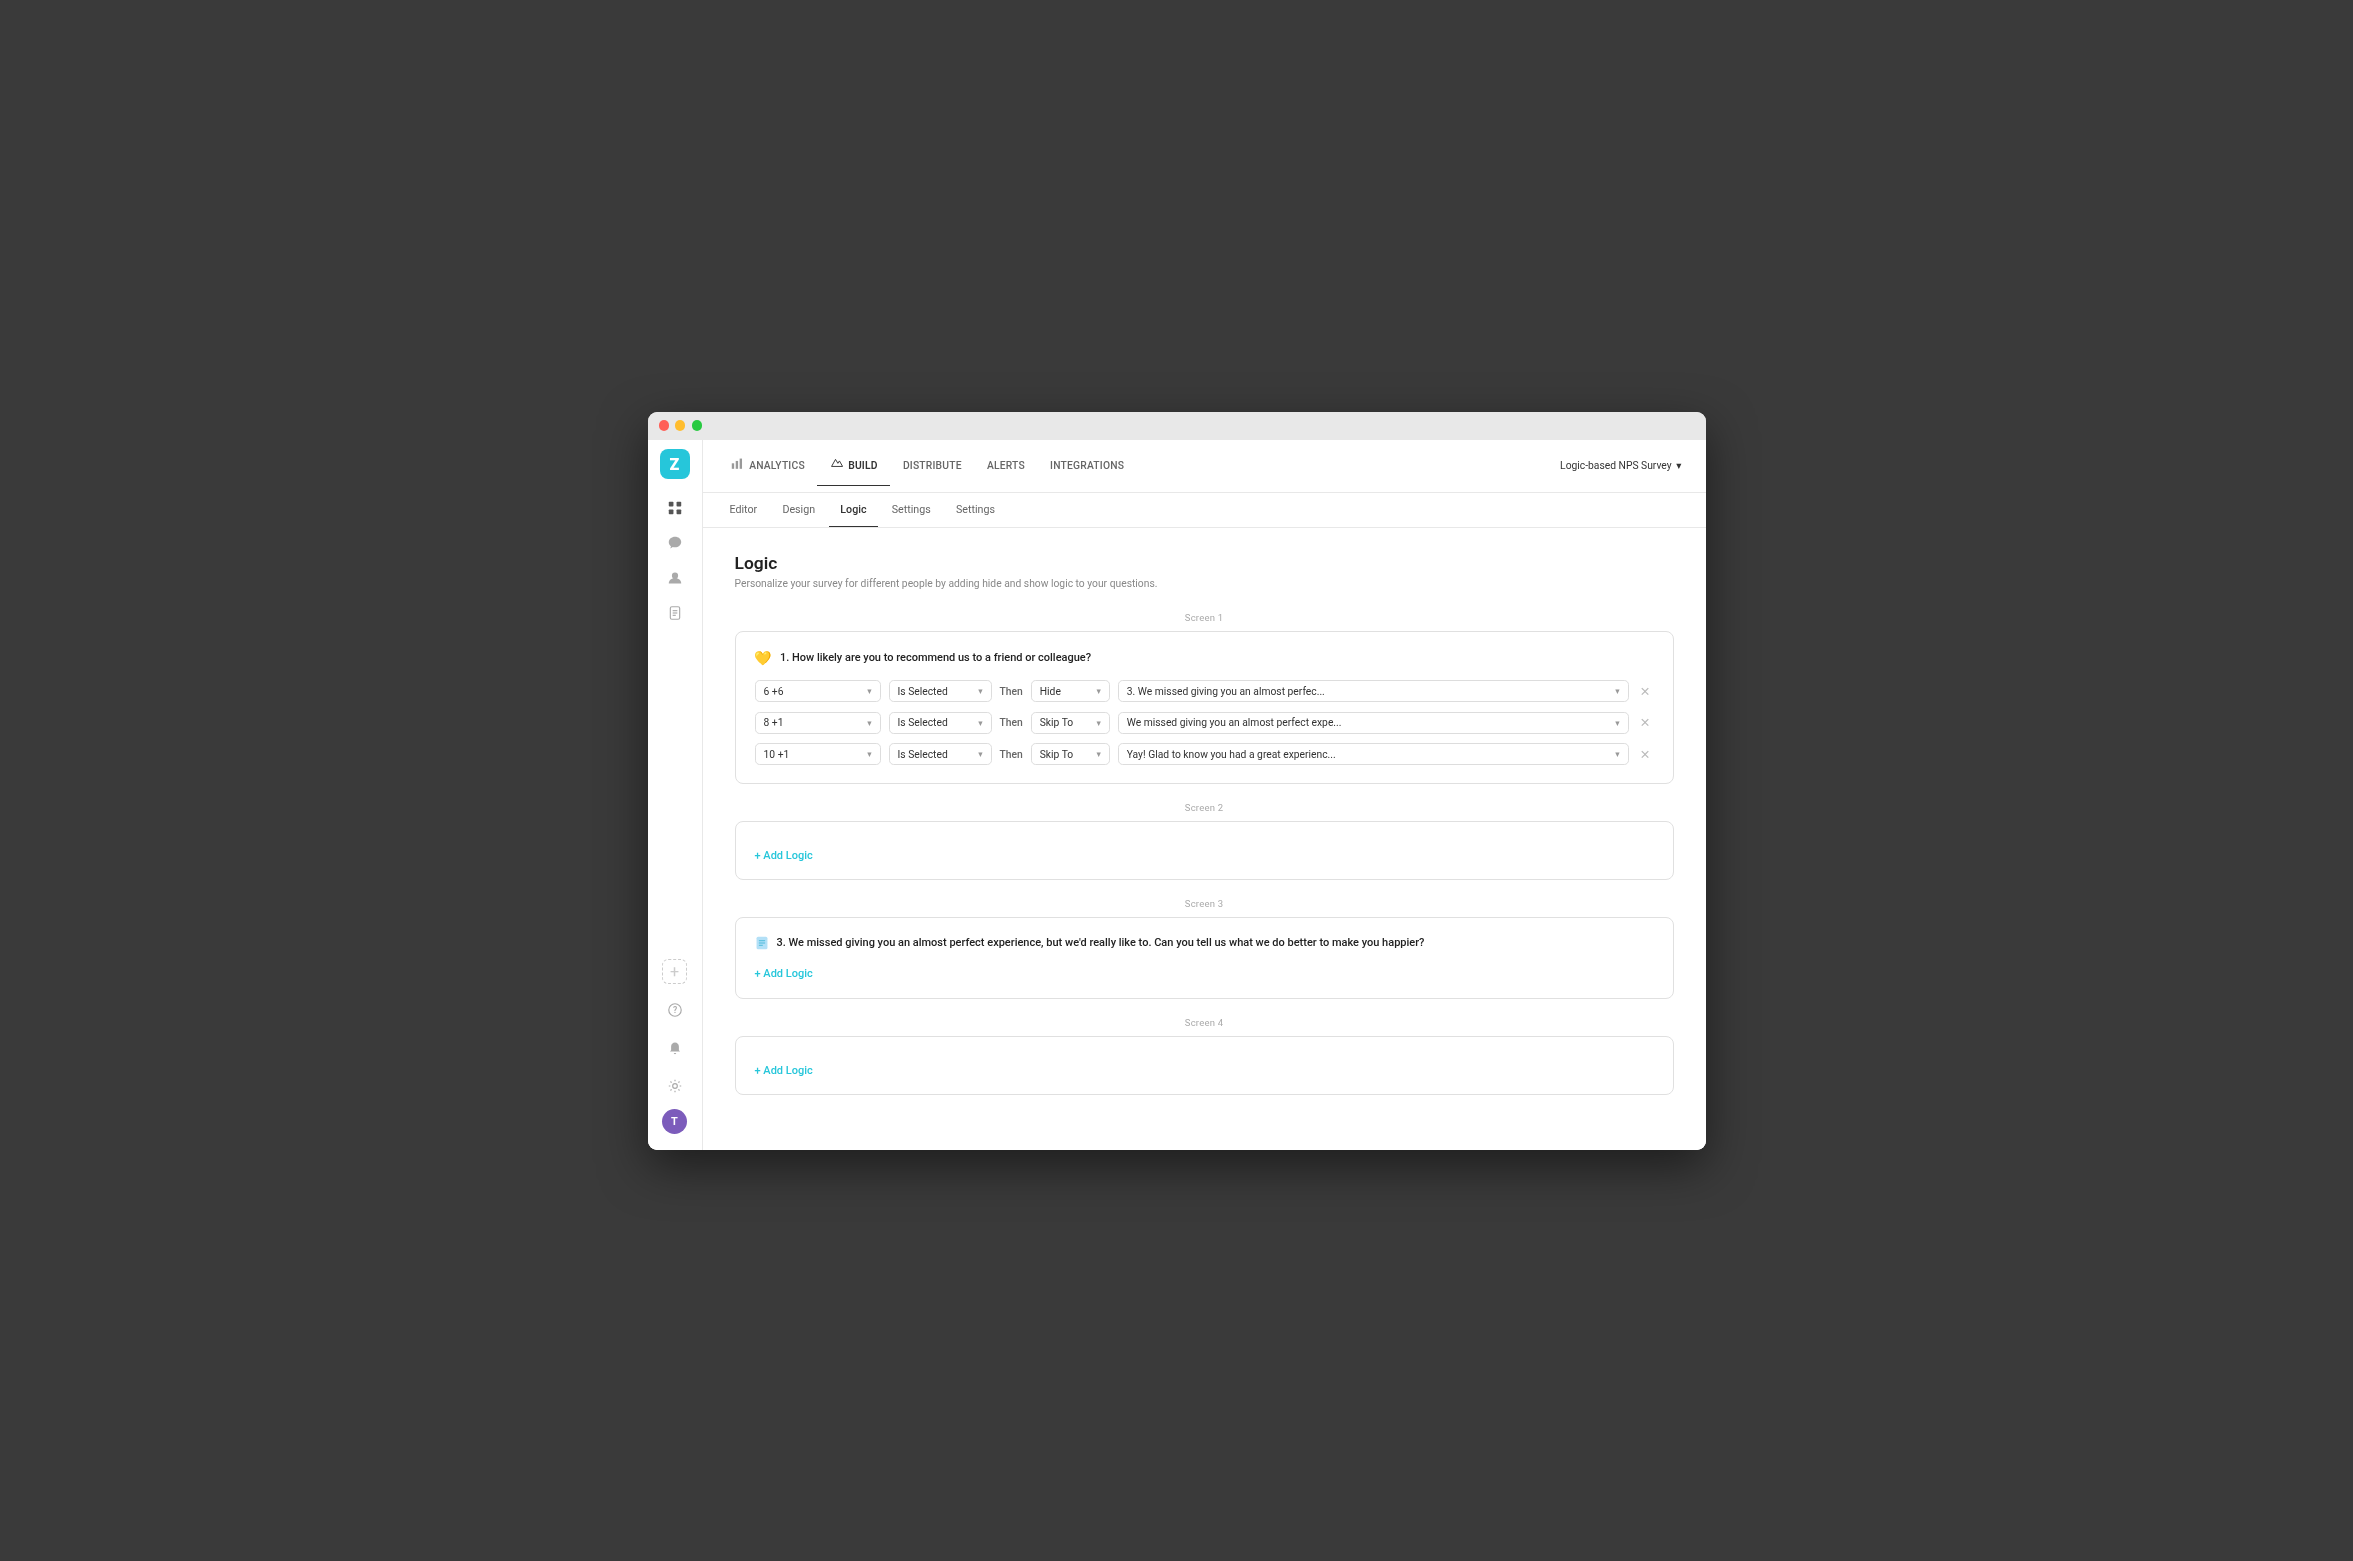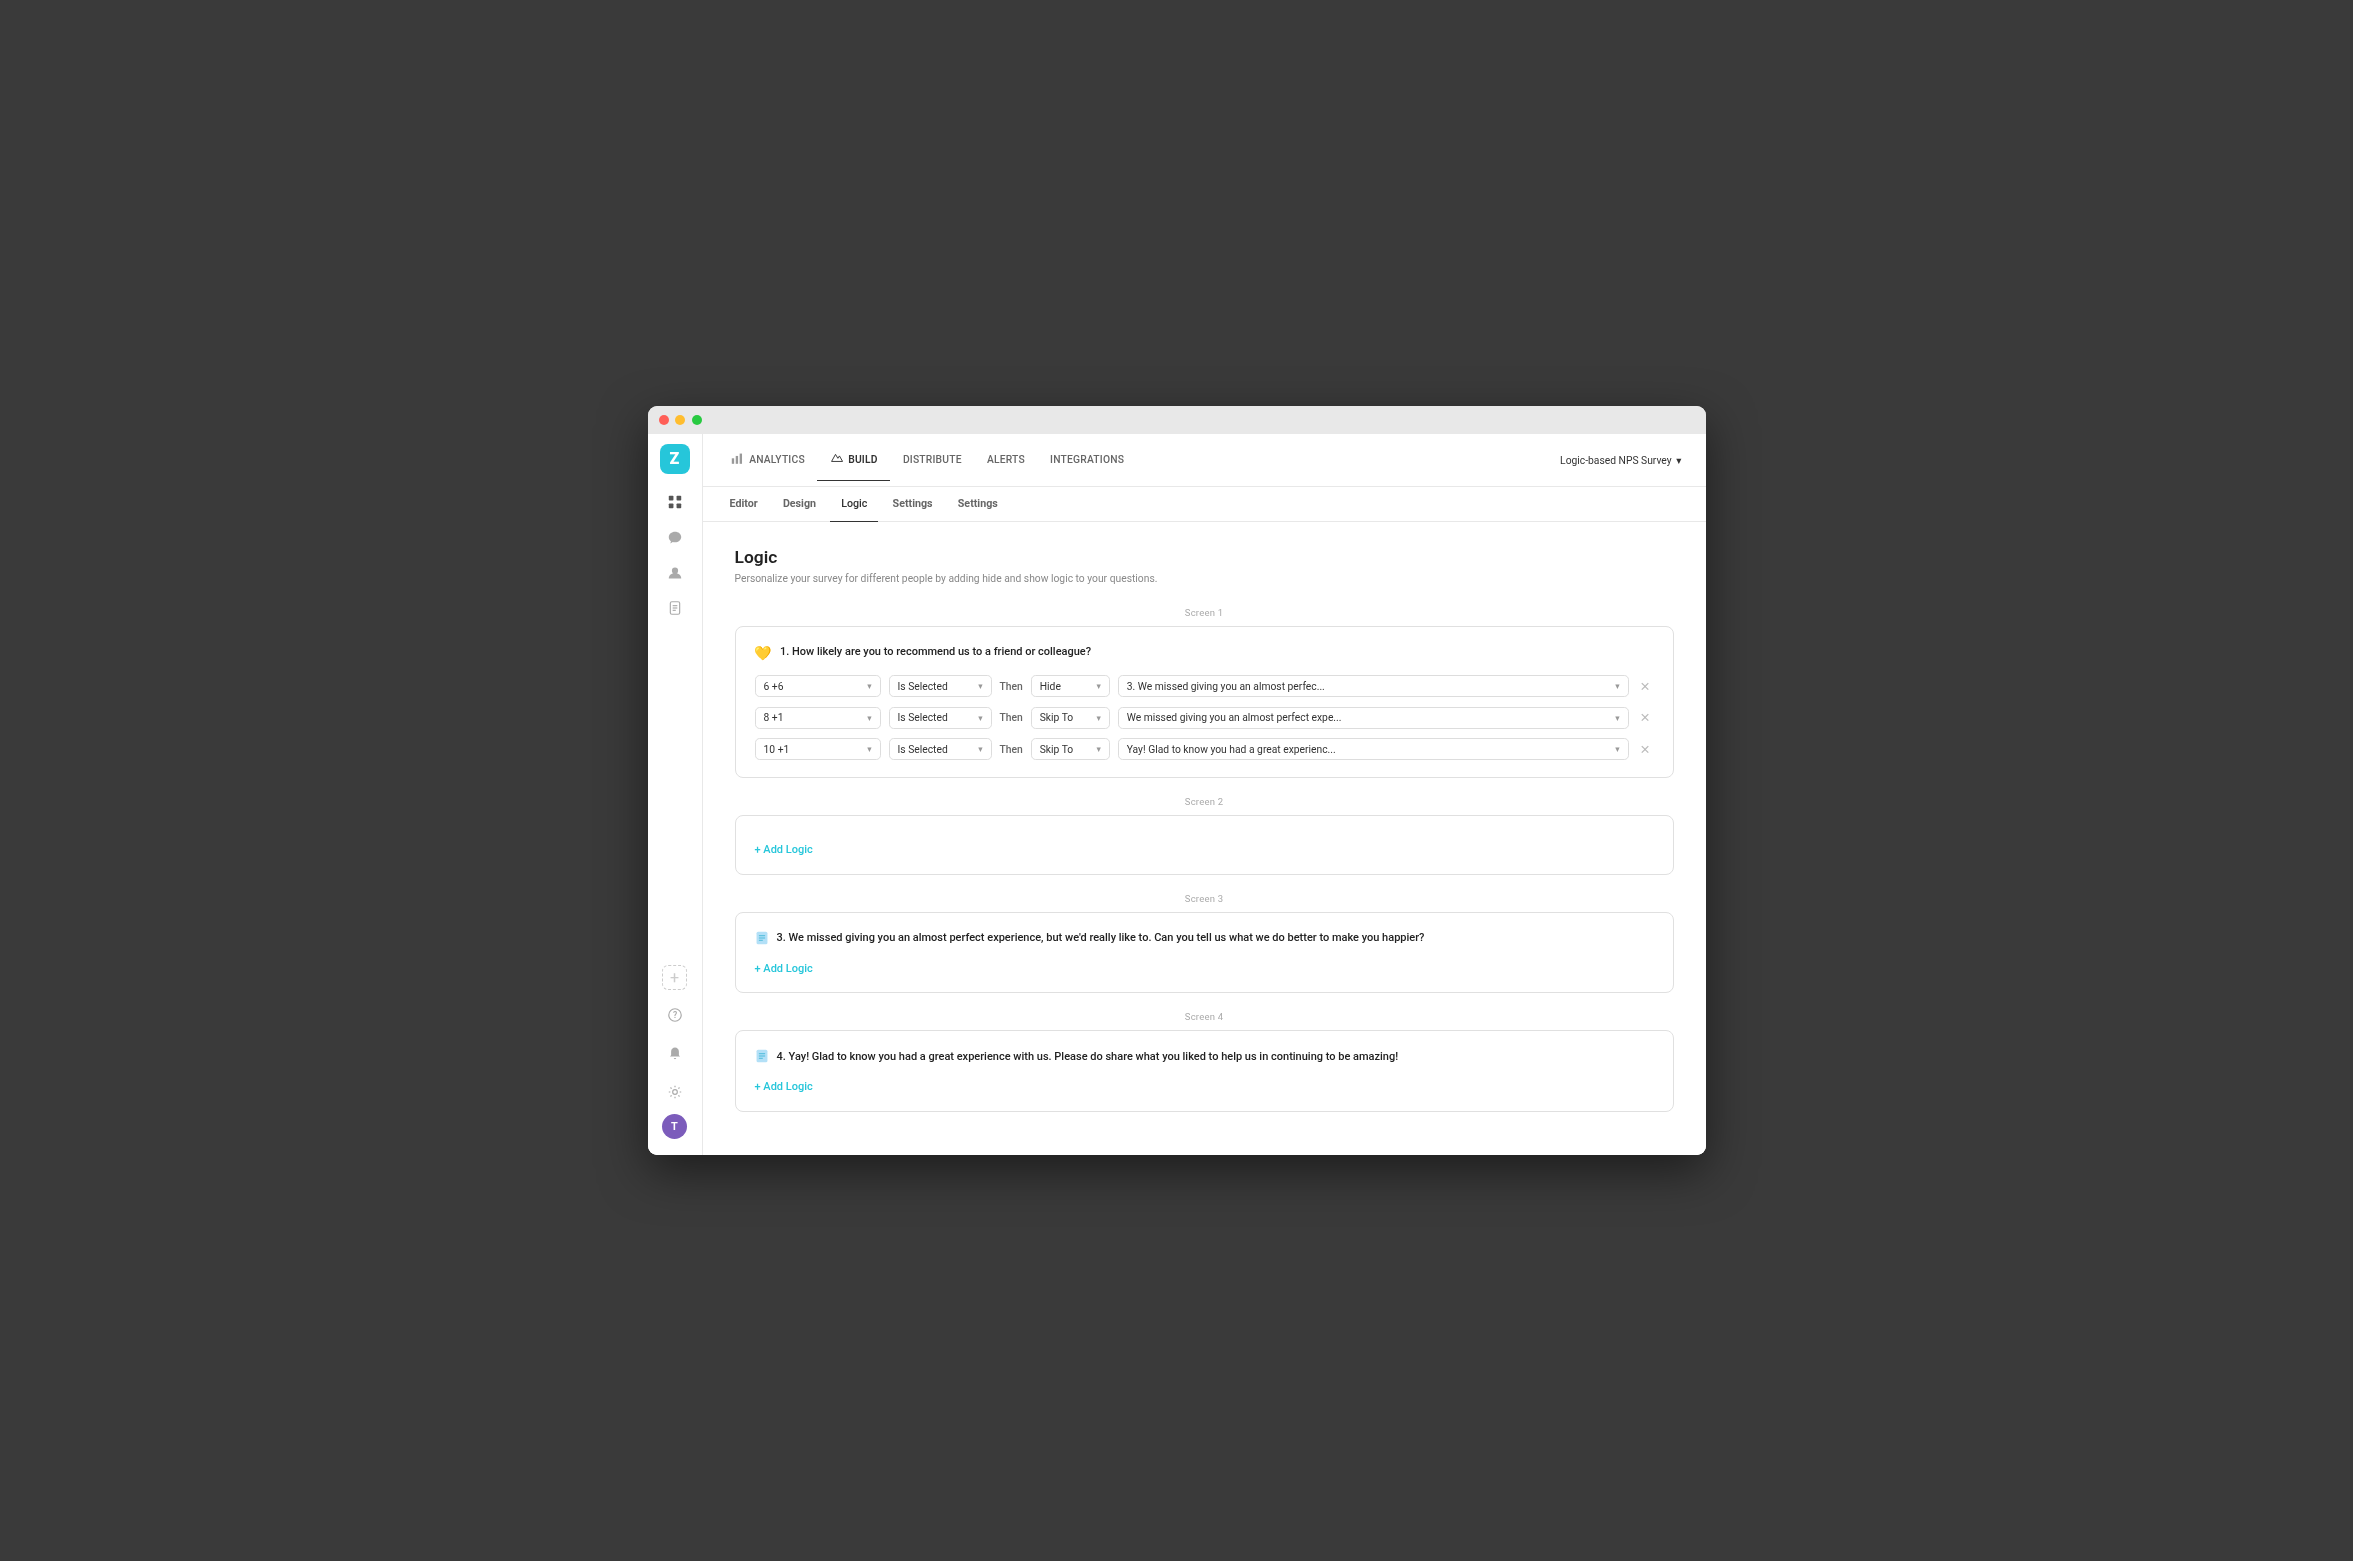--- a/index.html
+++ b/index.html
@@ -164,21 +164,20 @@
     }
     .sub-nav-item {
       padding: 0 11px;
       height: 35px;
       display: flex;
       align-items: center;
       font-size: 10.7px;
       color: #666;
       cursor: pointer;
       border-bottom: 1.6px solid transparent;
-      font-weight: bold;
     }
     .sub-nav-item.active { color: #333; border-bottom: 1.6px solid #333; font-weight: 500; }
     
     .page-content {
       flex: 1;
       overflow-y: auto;
       padding: 25px 32px;
       background: white;
     }
     .page-title {
@@ -508,31 +507,20 @@
               </span>
               <span class="question-text">3. We missed giving you an almost perfect experience, but we'd really like to. Can you tell us what we do better to make you happier?</span>
             </div>
             <div class="add-logic-btn">+ Add Logic</div>
           </div>
         </div>
 
         <div class="screen-section">
           <div class="screen-label">Screen 4</div>
           <div class="screen-card">
-            <div class="question-header">
-              <span class="question-icon">
-                <svg width="14" height="14" viewBox="0 0 18 18" fill="none">
-                  <rect x="2" y="1" width="14" height="16" rx="2" fill="#b3e0f7"></rect>
-                  <line x1="5" y1="6" x2="13" y2="6" stroke="#5bc0de" stroke-width="1.5"></line>
-                  <line x1="5" y1="9" x2="13" y2="9" stroke="#5bc0de" stroke-width="1.5"></line>
-                  <line x1="5" y1="12" x2="10" y2="12" stroke="#5bc0de" stroke-width="1.5"></line>
-                </svg>
-              </span>
-              <span class="question-text">4. Yay! Glad to know you had a great experience with us. Please do share what you liked to help us in continuing to be amazing!</span>
-            </div>
             <div class="add-logic-btn">+ Add Logic</div>
           </div>
         </div>
 
       </div>
     </div>
   </div>
 </div>
 
 

